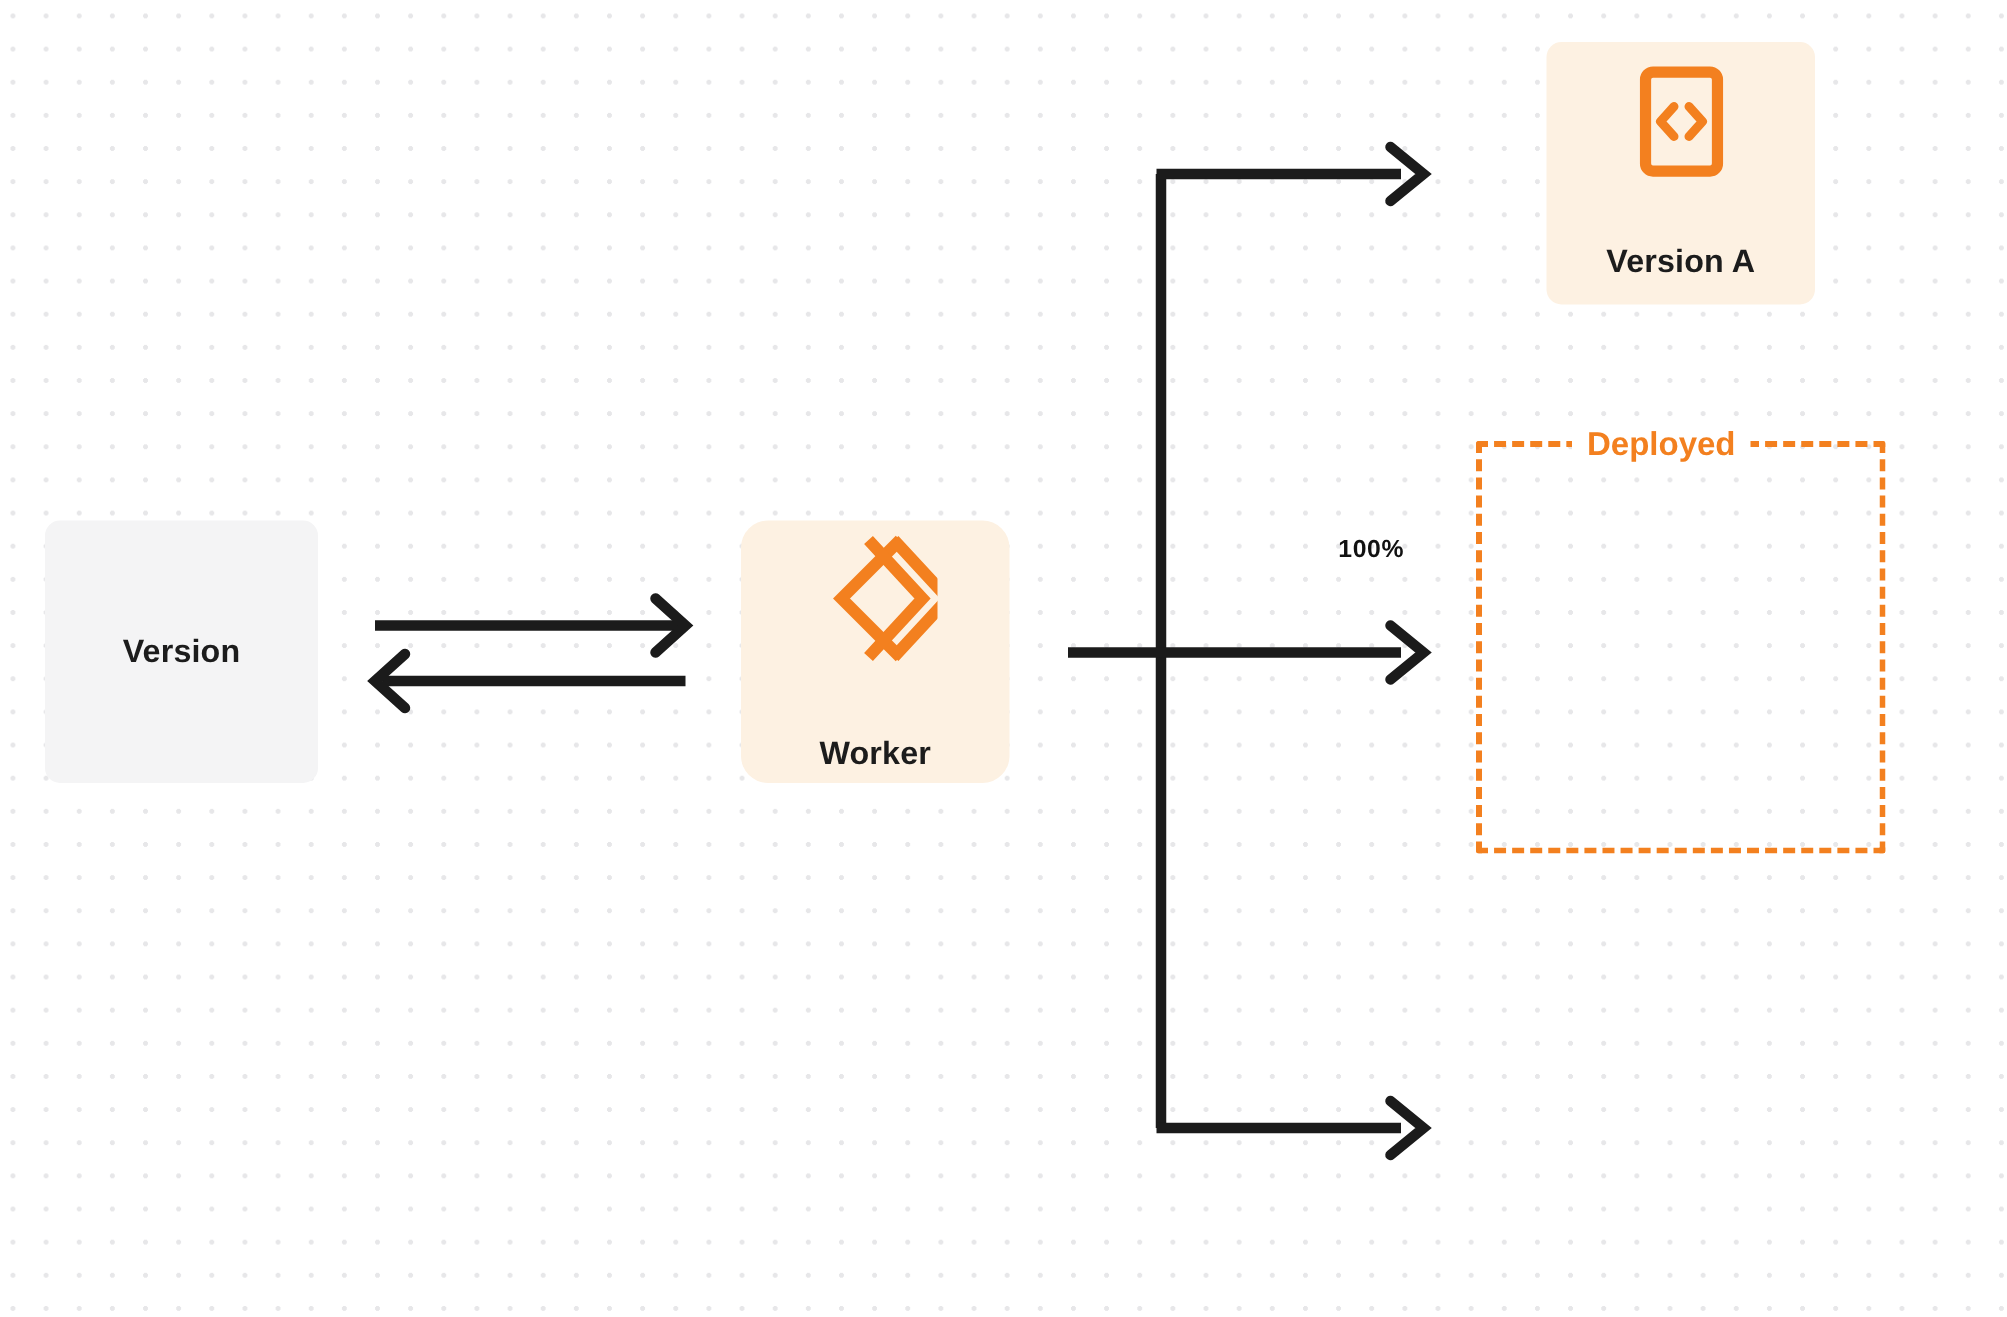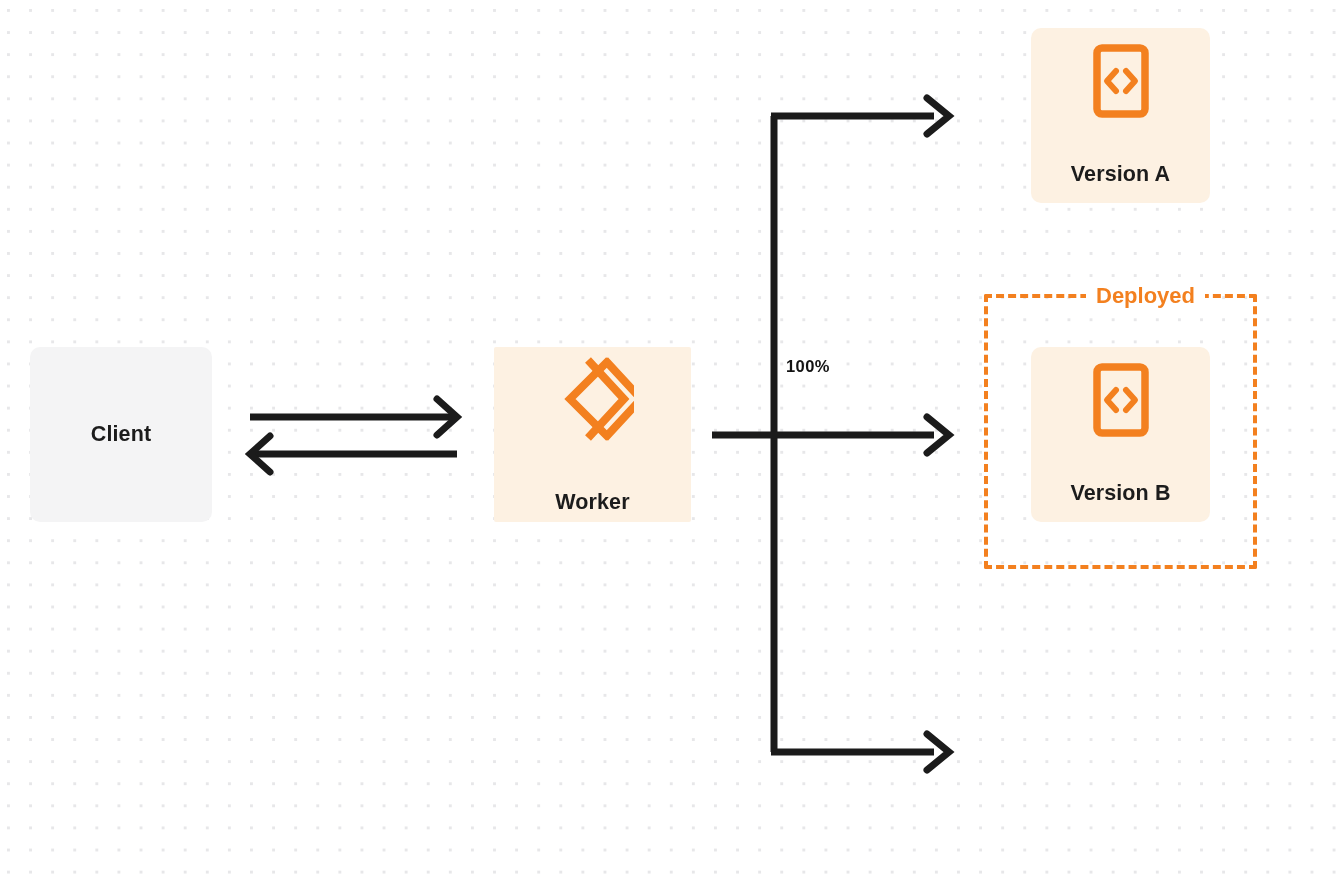--- a/index.html
+++ b/index.html
@@ -49,24 +49,24 @@
     top: 347px;
     width: 182px;
     height: 175px;
     background: #f4f4f5;
     border-radius: 10px;
   }
 
   .node-worker {
     left: 494px;
     top: 347px;
-    width: 197px;
+    width: 179px;
     height: 175px;
     background: #fdf1e2;
-    border-radius: 2px;
+    border-radius: 18px;
   }
 
   .node-version {
     width: 179px;
     height: 175px;
     background: #fdf1e2;
     border-radius: 10px;
     left: 1031px;
   }
 
@@ -103,38 +103,38 @@
     top: 294px;
     width: 273px;
     height: 275px;
     box-sizing: border-box;
     border: 4px dashed #f3801f;
     border-radius: 2px;
   }
 
   .deployed-label {
     position: absolute;
-    left: 1086px;
+    left: 1048px;
     top: 284px;
     background: #ffffff;
     padding: 0 10px;
     font-size: 22px;
     font-weight: bold;
     color: #f3801f;
     line-height: 24px;
     white-space: nowrap;
   }
 
   
   .traffic-label {
     position: absolute;
     left: 786px;
     top: 350px;
     width: 150px;
-    text-align: left;
+    text-align: right;
     color: #121212;
     font-size: 16.5px;
     font-weight: bold;
     letter-spacing: 0.4px;
     line-height: 33px;
   }
 
   .traffic-label .traffic-line { display: block; }
 </style>
 </head>
@@ -175,21 +175,21 @@
   </svg>
 
   <div class="traffic-label">
     <span class="traffic-line">100%</span>
   </div>
 
   <div class="deployed-group"></div>
   <div class="deployed-label">Deployed</div>
 
   <div class="node node-client">
-    <span class="node-label">Client</span>
+    <span class="node-label">Version</span>
   </div>
 
   <div class="node node-worker">
     <span class="icon-wrap worker-icon-wrap">
       <svg width="82" height="90" viewBox="0 0 82 90" xmlns="http://www.w3.org/2000/svg">
 
         <polyline points="57,6 18,45 57,84" fill="none" stroke="#f3801f" stroke-width="8" stroke-linecap="butt" stroke-linejoin="miter"></polyline>
 
         <polyline points="36,6 72,45 36,84" fill="none" stroke="#f3801f" stroke-width="8" stroke-linecap="butt" stroke-linejoin="miter"></polyline>
 
@@ -203,25 +203,15 @@
     <span class="icon-wrap">
       <svg width="56" height="74" viewBox="0 0 56 74" xmlns="http://www.w3.org/2000/svg">
         <rect x="4" y="4" width="48" height="66" rx="5" ry="5" fill="none" stroke="#f3801f" stroke-width="7.5"></rect>
         <polyline points="23,27 14,37 23,47" fill="none" stroke="#f3801f" stroke-width="6" stroke-linecap="round" stroke-linejoin="round"></polyline>
         <polyline points="33,27 42,37 33,47" fill="none" stroke="#f3801f" stroke-width="6" stroke-linecap="round" stroke-linejoin="round"></polyline>
       </svg>
     </span>
     <span class="node-label">Version A</span>
   </div>
 
-  <div class="node node-version node-version-b">
-    <span class="icon-wrap">
-      <svg width="56" height="74" viewBox="0 0 56 74" xmlns="http://www.w3.org/2000/svg">
-        <rect x="4" y="4" width="48" height="66" rx="5" ry="5" fill="none" stroke="#f3801f" stroke-width="7.5"></rect>
-        <polyline points="23,27 14,37 23,47" fill="none" stroke="#f3801f" stroke-width="6" stroke-linecap="round" stroke-linejoin="round"></polyline>
-        <polyline points="33,27 42,37 33,47" fill="none" stroke="#f3801f" stroke-width="6" stroke-linecap="round" stroke-linejoin="round"></polyline>
-      </svg>
-    </span>
-    <span class="node-label">Version B</span>
-  </div>
 
 
 </div>
 
 </body></html>

